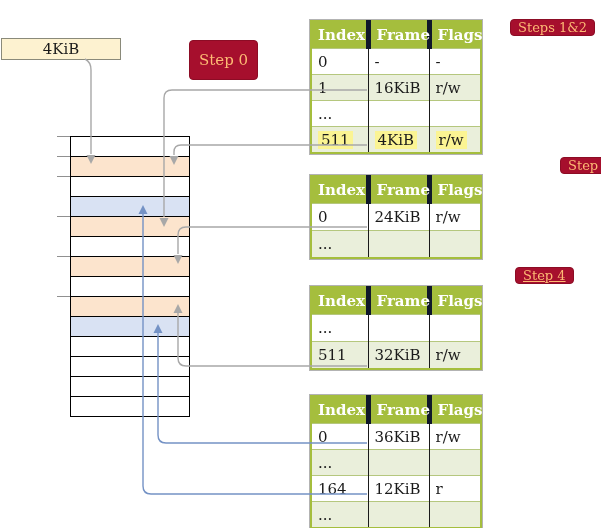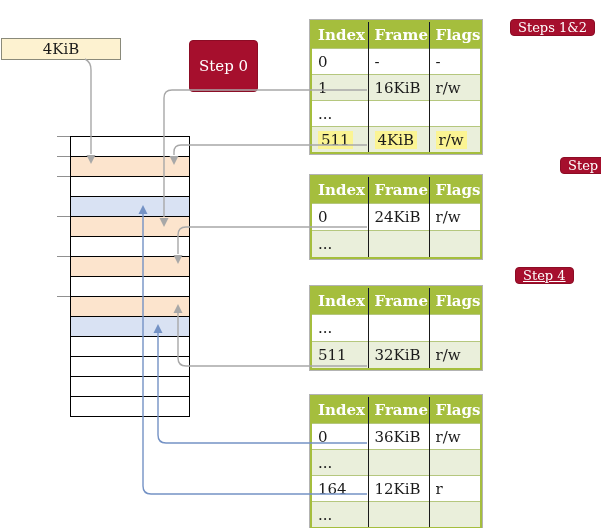--- a/index.html
+++ b/index.html
@@ -10,26 +10,26 @@
     color:#1a1a1a;
   }
   
   #kbox {
     position:absolute; left:1px; top:38px; width:118px; height:20px;
     background:#fdf2d0; border:1px solid #8a8a7a;
     text-align:center; line-height:20px; font-size:15px;
   }
   
   .badge {
-    position:absolute; background:#a60f2d; color:#ffffff;
+    position:absolute; background:#a60f2d; color:#fdba74;
     border:1px solid #8c0c25; border-radius:4px;
     font-size:13px; line-height:15px; padding:0 7px;
     white-space:nowrap;
   }
-  #badge-step0 { left:189px; top:40px; font-size:15px; line-height:18px; padding:16px 9px; }
+  #badge-step0 { left:189px; top:40px; font-size:15px; line-height:18px; padding:10px 9px; }
   #badge-steps12 { left:510px; top:19px; }
   #badge-step3 { left:520px; top:157px;margin-left:40px; }
   #badge-step4 { left:515px; top:267px;text-decoration:underline; }
   
   #membox {
     position:absolute; left:70px; top:136px; width:118px;
     border:1px solid #000000; z-index:1;
   }
   .mrow { height:19px; border-top:1px solid #000000; }
   .mrow:first-child { border-top:none; }
@@ -39,21 +39,21 @@
   
   .ptable-wrap { position:absolute; left:310px; z-index:2; outline:1px solid #b3b3b3; }
   #t1 { top:20px; } #t2 { top:175px; } #t3 { top:286px; } #t4 { top:395px; }
   table.ptable {
     border-collapse:collapse; table-layout:fixed; width:170px;
     background:#ffffff; border:2px solid #a5be3d; font-size:15px;
   }
   .ptable th {
     background:#a5be3d; color:#ffffff; font-weight:bold; text-align:left;
     padding:0 0 0 6px; height:26px; font-size:15px;
-    border-left:1px solid #0f172a;
+    border-left:5px solid #0f172a;
   }
   .ptable td {
     padding:0 0 0 6px; height:25px;
     border-left:1px solid #1a1a1a; border-top:1px solid #b5c77e;
   }
   #t2 td, #t3 td { height:26px; }
   #t4 td { height:25px; }
   .ptable th:first-child, .ptable td:first-child { border-left:none; }
   tr.shade td { background:#eaefdb; }
   .hl { background:#fbf493; padding:0 3px; }

